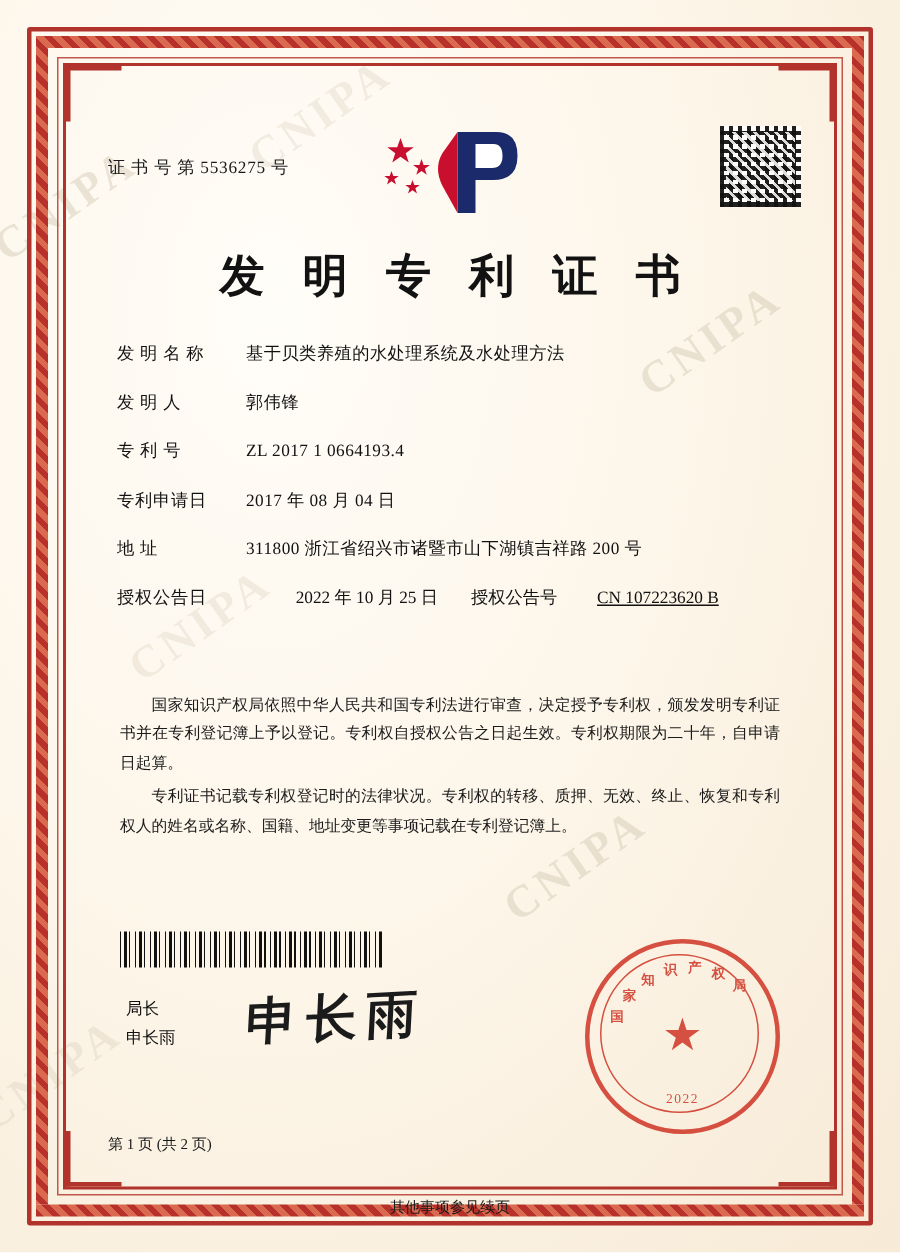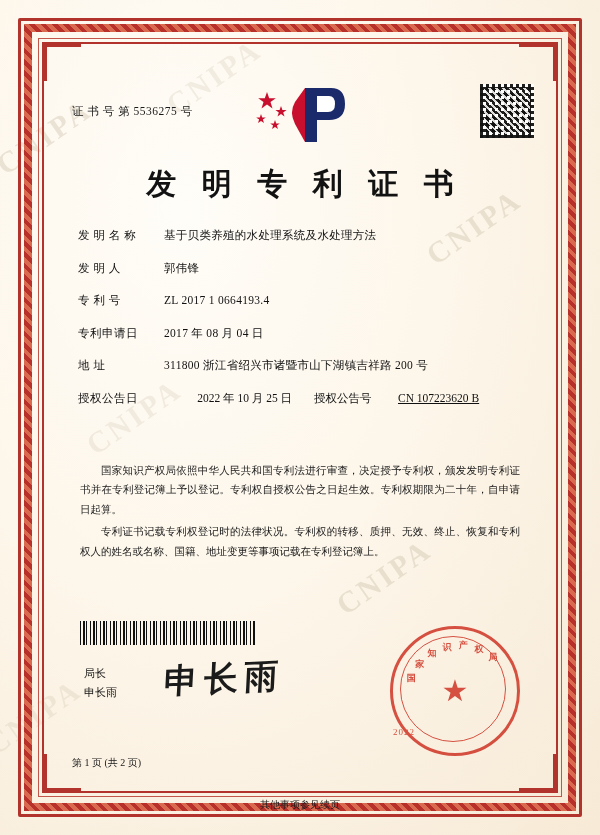--- a/index.html
+++ b/index.html
@@ -246,20 +246,21 @@
   .seal .arc-text span {
     position: absolute;
     left: 50%; top: 50%;
     transform-origin: 0 0;
     font-weight: bold;
   }
   .seal .seal-year {
     position: absolute;
     left: 0; right: 0;
     bottom: 16px;
+    text-align: center;
     font-size: 9px;
     letter-spacing: 1px;
     font-family: "Liberation Serif", serif;
   }
 
   .page-no {
     position: absolute;
     left: 16px; right: 0;
     top: 700px;
     text-align: left;

